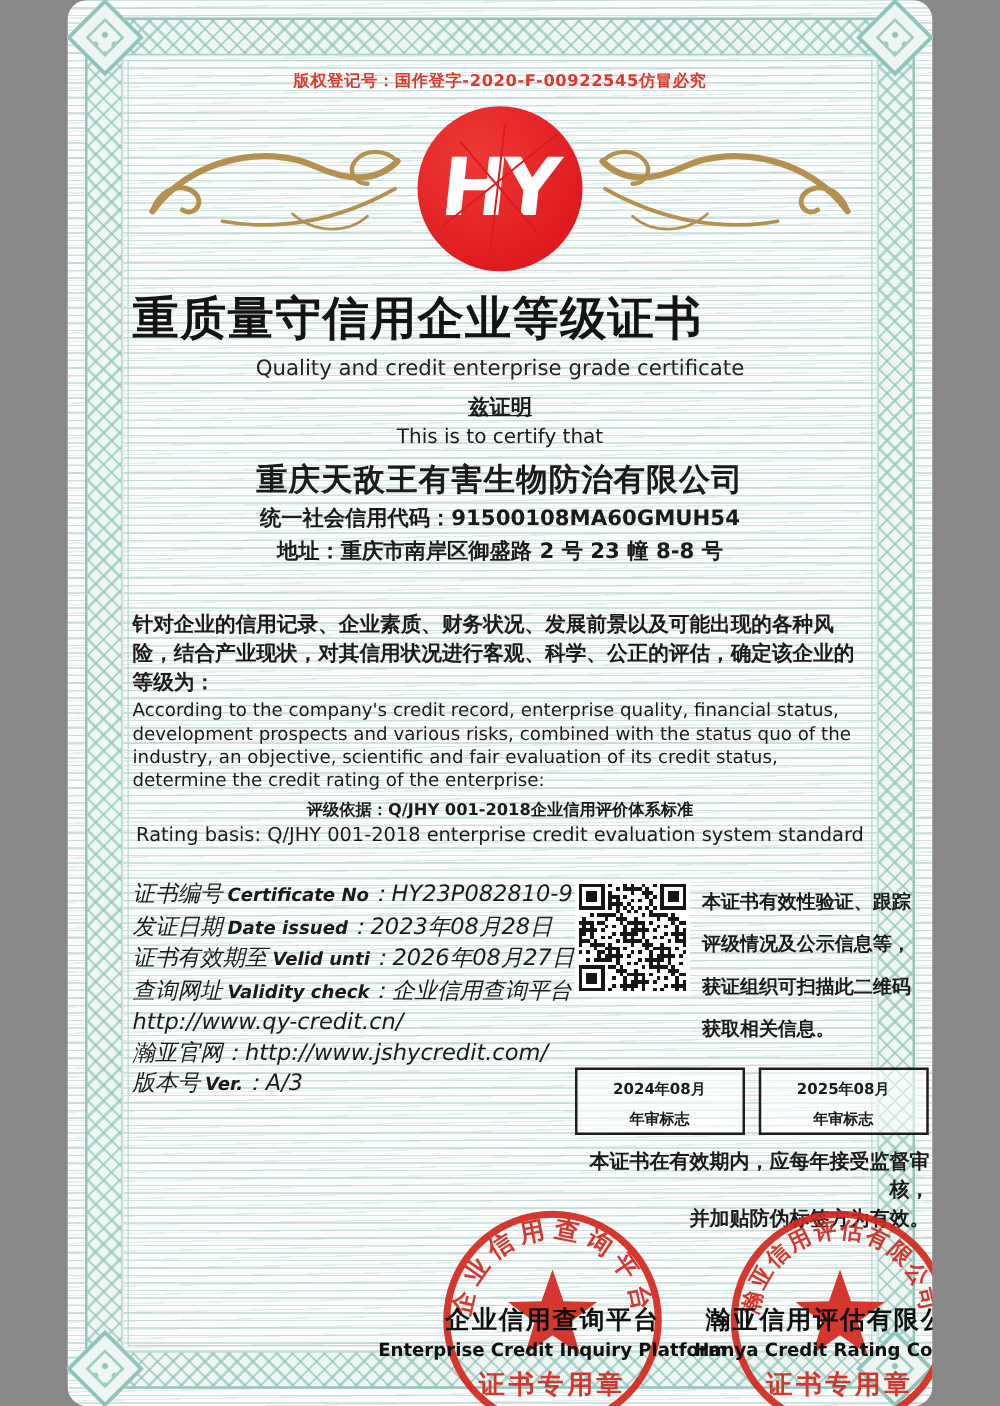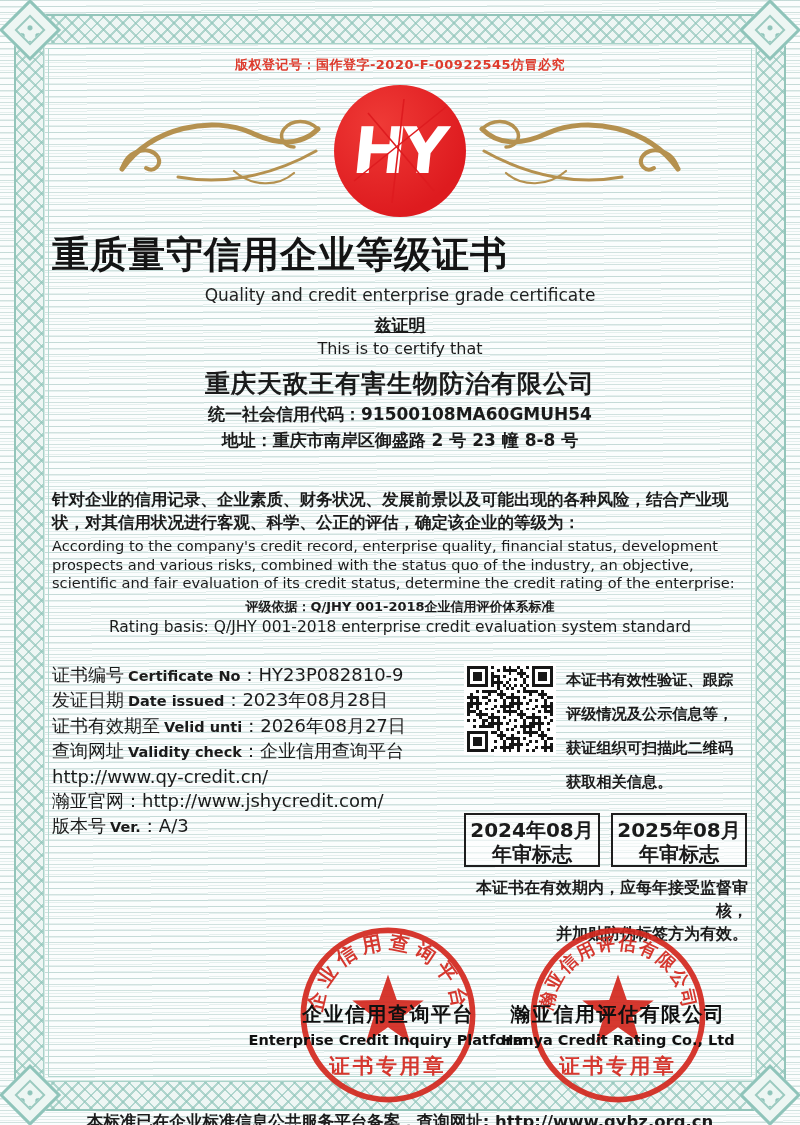--- a/index.html
+++ b/index.html
@@ -1,24 +1,24 @@
 <!DOCTYPE html>
 <html><head>
 <meta charset="utf-8">
 <style>
   * { margin:0; padding:0; box-sizing:border-box; }
   html,body { background:#888; }
   .page {
-    position:relative; width:800px; height:1125px; margin:0 auto;
+    position:relative; width:692px; height:1125px; margin:0 auto;
     background-color:#fbfdfd;
     background-image:
       repeating-linear-gradient(180deg, rgba(164,198,193,.50) 0 1px, transparent 1px 6px),
       repeating-linear-gradient(179deg, rgba(164,198,193,.25) 0 1px, transparent 1px 7px);
     font-family:"DejaVu Sans","Liberation Sans",sans-serif;
-    color:#1b1b1b; overflow:hidden;
+    color:#1b1b1b; overflow:hidden;border-radius:16px;
   }
   
   .band { position:absolute; background-color:#eef6f4;
     background-image:
       repeating-linear-gradient(45deg, rgba(143,196,185,.65) 0 2px, transparent 2px 9px),
       repeating-linear-gradient(135deg, rgba(143,196,185,.65) 0 2px, transparent 2px 9px);
   }
   .band-top    { left:14px; right:14px; top:14px;    height:30px; border-top:2px solid #93c5ba; border-bottom:1px solid #a9d2c9;}
   .band-bottom { left:14px; right:14px; bottom:14px; height:30px; border-bottom:2px solid #93c5ba; border-top:1px solid #a9d2c9;}
   .band-left   { top:14px; bottom:14px; left:14px;   width:30px;  border-left:2px solid #93c5ba; border-right:1px solid #a9d2c9;}
@@ -56,30 +56,30 @@
   .para { margin-top:36px; }
   .para-cn { font-size:16.5px; font-weight:bold; line-height:23px; }
   .para-en { margin-top:3px; font-size:14.6px; line-height:18.5px; }
 
   .grade { margin-top:6px; text-align:center; font-size:42px; font-weight:bold; color:#d9231f; letter-spacing:1px; }
   .basis-cn { margin-top:5px; text-align:center; font-size:13px; font-weight:600; }
   .basis-en { margin-top:2px; text-align:center; font-size:15.5px; }
 
   .details-row { margin-top:27px; display:flex; }
   .d-left { flex:1 1 auto; }
-  .d-line { font-size:18px; font-weight:500; line-height:24.5px; white-space:nowrap; }
+  .d-line { font-size:18px; font-weight:500; line-height:24.5px; white-space:nowrap;font-style:italic; }
   .d-line .en { font-size:14.5px; font-weight:600; margin-left:4px; }
   .d-right { flex:0 0 284px; width:284px; }
   .qr-row { display:flex; gap:10px; }
   .qr-box { flex:0 0 92px; width:92px; height:92px; background:#fff; padding:3px; }
   .qr-box svg { width:100%; height:100%; shape-rendering:crispEdges; }
   .qr-note { font-size:15.2px; font-weight:600; line-height:34px; }
   .year-row { display:flex; gap:11px; margin-top:14px; }
   .year-box { width:136px; height:54px; border:2px solid #1e1e1e; background:rgba(255,255,255,.55);
-    text-align:center; font-size:20px; font-weight:600; line-height:24px; padding-top:3px; }
+    text-align:center; font-size:12px; font-weight:600; line-height:24px; padding-top:3px; }
   .supervision { margin-top:9px; text-align:right; font-size:16px; font-weight:600; line-height:23px; }
 
   .stamps-row { position:relative; height:188px; margin-top:-24px; }
   .stamp { position:absolute; width:256px; height:188px; }
   .stamp-1 { left:208px; } .stamp-2 { left:438px; }
   .seal { position:absolute; left:50%; top:0; transform:translateX(-50%);
     width:188px; height:188px; opacity:.92; }
   .stamp-text { position:absolute; top:80px; left:-20px; right:-20px; text-align:center; }
   .org-cn { font-size:20px; font-weight:bold; letter-spacing:1.5px; color:#101010; }
   .org-en { margin-top:4px; font-size:14.5px; font-weight:600; color:#101010; }

